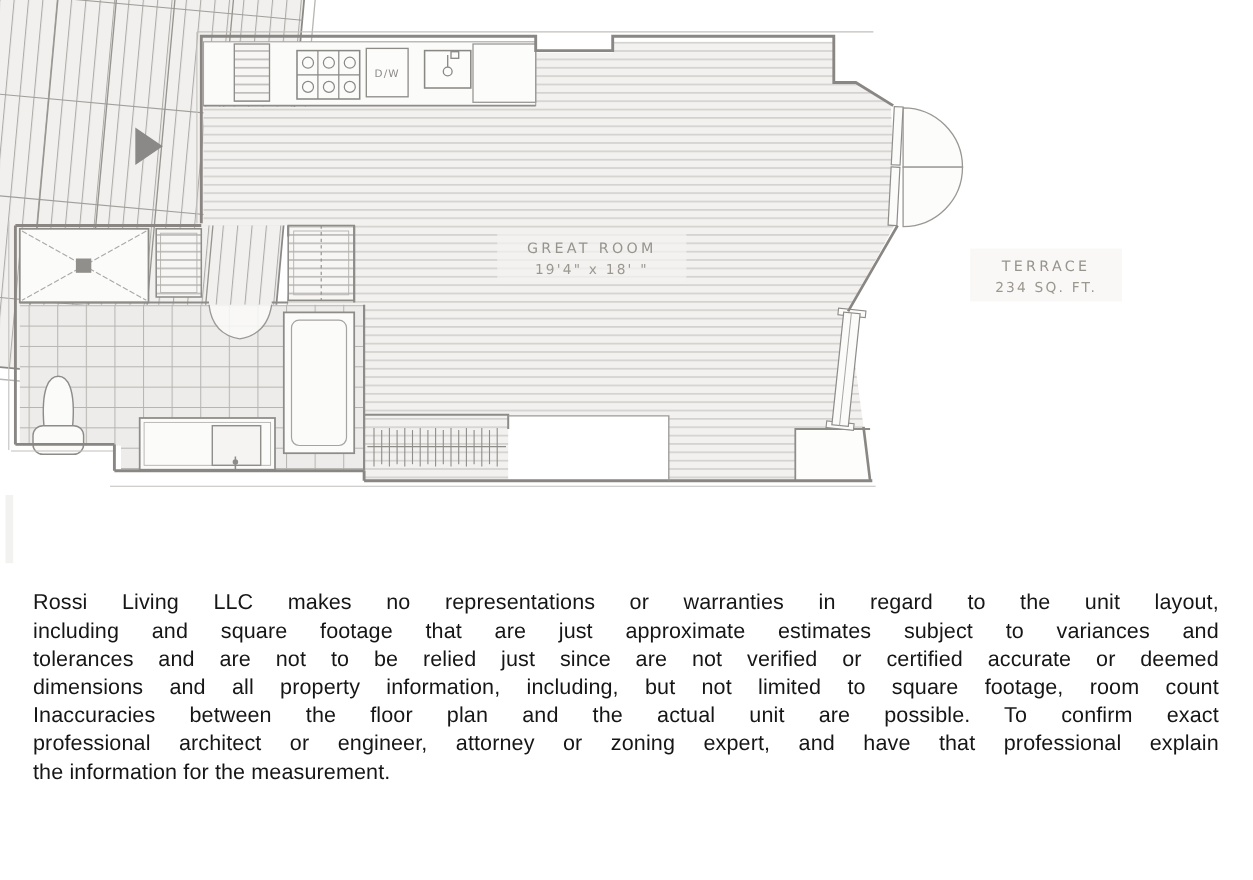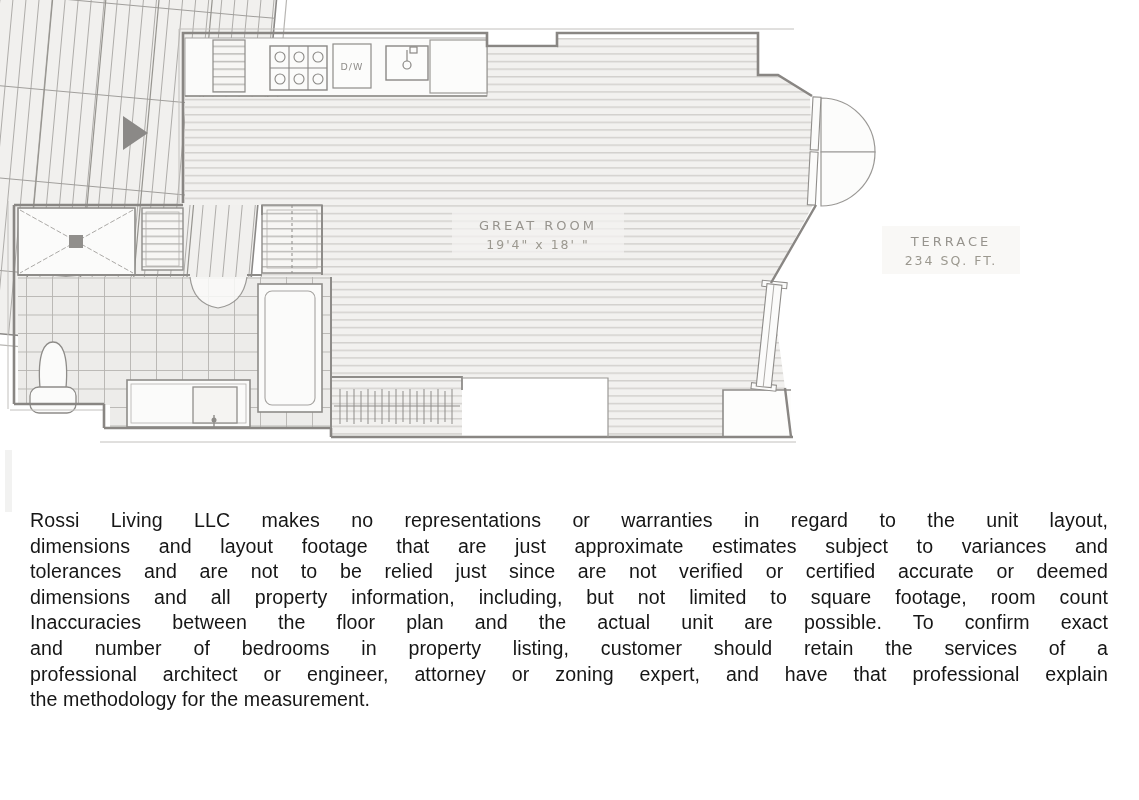--- a/index.html
+++ b/index.html
@@ -3,21 +3,21 @@
 <meta charset="utf-8">
 <style>
   html,body{margin:0;padding:0;background:#ffffff;width:1139px;height:800px;overflow:hidden;}
   body{font-family:"Liberation Sans", sans-serif;position:relative;}
   #plan-wrap{position:absolute;left:0;top:0;width:942px;height:512px;}
   svg text{font-family:"DejaVu Sans", sans-serif;}
   .plan-label{fill:#97948e;font-size:13px;letter-spacing:3px;}
   .plan-dim{fill:#9b988f;font-size:12.5px;letter-spacing:2px;}
   .appl-label{fill:#8f8d8a;font-size:9.5px;letter-spacing:1px;}
   #disclaimer{
-    position:absolute;left:30px;top:508px;width:1078px;
+    position:absolute;left:30px;top:536px;width:1078px;
     color:#161616;font-size:19.6px;line-height:25.6px;letter-spacing:0.1px;
   }
   .disc-line{text-align:justify;text-align-last:justify;white-space:normal;}
   .disc-line.last{text-align-last:left;}
   #left-artifact{position:absolute;left:5px;top:450px;width:7px;height:62px;background:#f2f2f1;}
 </style>
 </head>
 <body>
 
 <div id="plan-wrap">
@@ -195,20 +195,19 @@
     <text x="951" y="246" text-anchor="middle" class="plan-label">TERRACE</text>
     <text x="951" y="265" text-anchor="middle" class="plan-dim">234 SQ. FT.</text>
   </g>
 </svg>
 </div>
 
 <div id="left-artifact"></div>
 
 <div id="disclaimer">
   <div class="disc-line">Rossi Living LLC makes no representations or warranties in regard to the unit layout,</div>
-  <div class="disc-line">dimensions and layout footage that are just approximate estimates subject to variances and</div>
+  <div class="disc-line">including and square footage that are just approximate estimates subject to variances and</div>
   <div class="disc-line">tolerances and are not to be relied just since are not verified or certified accurate or deemed</div>
   <div class="disc-line">dimensions and all property information, including, but not limited to square footage, room count</div>
   <div class="disc-line">Inaccuracies between the floor plan and the actual unit are possible. To confirm exact</div>
-  <div class="disc-line">and number of bedrooms in property listing, customer should retain the services of a</div>
   <div class="disc-line">professional architect or engineer, attorney or zoning expert, and have that professional explain</div>
-  <div class="disc-line last">the methodology for the measurement.</div>
+  <div class="disc-line last">the information for the measurement.</div>
 </div>
 
 </body></html>

